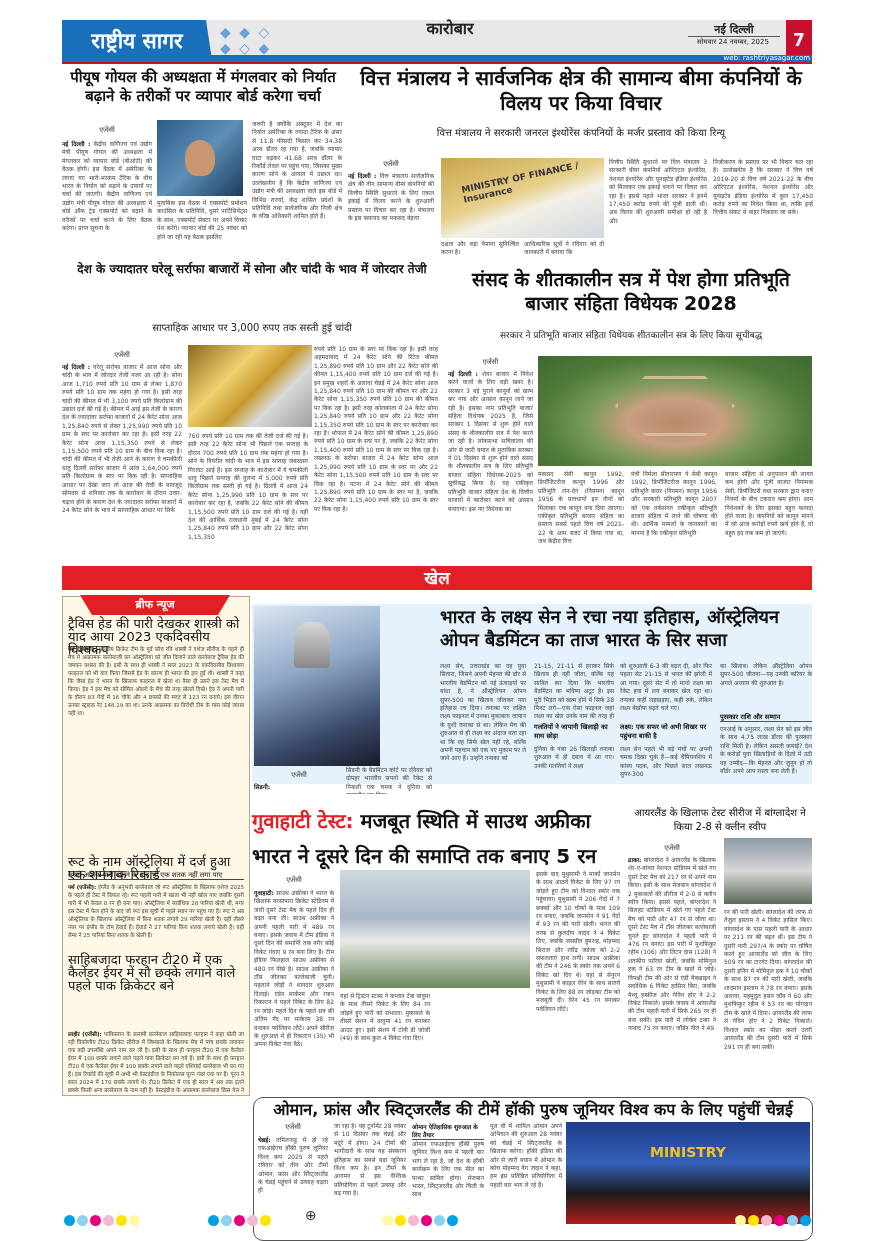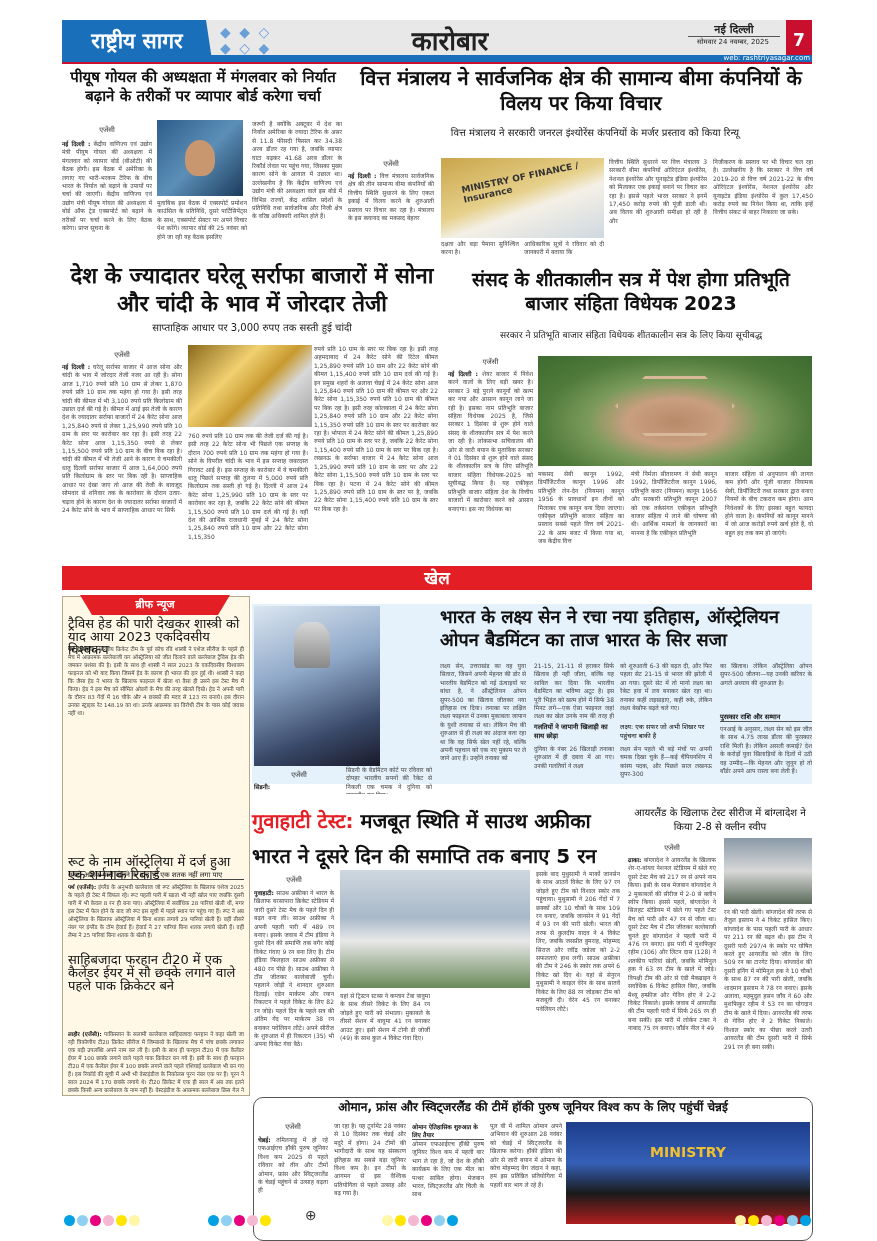--- a/index.html
+++ b/index.html
@@ -1,21 +1,21 @@
 <!DOCTYPE html>
 <html><head>
 <meta charset="utf-8">
 <style>
 *{box-sizing:border-box;margin:0;padding:0}
 body{width:877px;height:1241px;background:#fff;font-family:"DejaVu Sans",sans-serif;color:#222;position:relative;overflow:hidden}
 .abs{position:absolute}
 .mast{left:62px;top:20px;width:750px;height:44px;background:#e8e8e8}
 .mast-logo{left:62px;top:20px;width:150px;height:40px;background:#1a6fba;color:#fff;font-family:"DejaVu Serif",serif;font-weight:bold;font-size:21px;display:flex;align-items:center;justify-content:center;clip-path:polygon(0 0,96% 0,100% 100%,0 100%)}
 .mast-dots{left:220px;top:24px;width:60px;height:30px;font-size:14px;color:#6aa0d8;letter-spacing:2px}
-.mast-sec{left:380px;top:20px;width:140px;height:40px;font-family:"DejaVu Serif",serif;font-weight:bold;font-size:26px;display:flex;align-items:center;justify-content:center;color:#222}
+.mast-sec{left:380px;top:8px;width:140px;height:40px;font-family:"DejaVu Serif",serif;font-weight:bold;font-size:16px;display:flex;align-items:center;justify-content:center;color:#222}
 .mast-city{left:688px;top:21px;width:92px;text-align:center;font-size:11px;font-weight:bold;border-bottom:1px solid #555}
 .mast-date{left:680px;top:37px;width:106px;text-align:center;font-size:7px}
 .mast-num{left:786px;top:20px;width:26px;height:40px;background:#c8102e;color:#fff;font-weight:bold;font-size:17px;display:flex;align-items:center;justify-content:center}
 .mast-bar{left:62px;top:55px;width:750px;height:9px;background:#1a6fba;border-bottom:2px solid #c8102e}
 .mast-web{left:690px;top:54px;width:120px;font-size:7px;color:#fff;text-align:right}
 .h1{font-family:"DejaVu Sans",sans-serif;font-weight:bold;color:#111;line-height:1.25;text-align:center}
 .sub{text-align:center;color:#222}
 .agency{font-size:7px;text-align:center;color:#333}
 .body{font-size:6px;line-height:8.4px;color:#444;text-align:justify;overflow:hidden}
 .body b{color:#111}
@@ -42,40 +42,40 @@
 <div class="abs h1" style="left:62px;top:68px;width:282px;font-size:15px">पीयूष गोयल की अध्यक्षता में मंगलवार को निर्यात बढ़ाने के तरीकों पर व्यापार बोर्ड करेगा चर्चा</div>
 <div class="abs agency" style="left:62px;top:125px;width:90px">एजेंसी</div>
 <div class="abs body" style="left:62px;top:140px;width:90px;height:114px"><b>नई दिल्ली :</b> <span>केंद्रीय वाणिज्य एवं उद्योग मंत्री पीयूष गोयल की अध्यक्षता में मंगलवार को व्यापार बोर्ड (बीओटी) की बैठक होगी। इस बैठक में अमेरिका के लगाए गए भारी-भरकम टैरिफ के बीच भारत के निर्यात को बढ़ाने के उपायों पर चर्चा की जाएगी। केंद्रीय वाणिज्य एवं उद्योग मंत्री पीयूष गोयल की अध्यक्षता में बोर्ड ऑफ ट्रेड एक्सपोर्ट को बढ़ाने के तरीकों पर चर्चा करने के लिए बैठक करेगा। प्राप्त सूचना के</span></div>
 <div class="abs photo" style="left:157px;top:120px;width:86px;height:76px;background:linear-gradient(135deg,#2c5d8a,#5c8fb8 50%,#1b3c5c)">
   <div style="margin:20px auto 0;width:30px;height:36px;border-radius:50% 50% 40% 40%;background:#c89770"></div>
 </div>
 <div class="abs body" style="left:157px;top:199px;width:90px;height:55px">मुताबिक इस बैठक में एक्सपोर्ट प्रमोशन काउंसिल के प्रतिनिधि, दूसरे पार्टिसिपेंट्स के साथ, एक्सपोर्ट सेक्टर पर अपने विचार पेश करेंगे। व्यापार बोर्ड की 25 नवंबर को होने जा रही यह बैठक इसलिए</div>
 <div class="abs body" style="left:252px;top:120px;width:90px;height:134px">जरूरी है क्योंकि अक्टूबर में देश का निर्यात अमेरिका के ज्यादा टैरिफ के असर से 11.8 फीसदी फिसल कर 34.38 अरब डॉलर रह गया है, जबकि व्यापार घाटा बढ़कर 41.68 अरब डॉलर के रिकॉर्ड लेवल पर पहुंच गया, जिसका मुख्य कारण सोने के आयात में उछाल था। उल्लेखनीय है कि केंद्रीय वाणिज्य एवं उद्योग मंत्री की अध्यक्षता वाले इस बोर्ड में विभिन्न राज्यों, केंद्र शासित प्रदेशों के प्रतिनिधि तथा सार्वजनिक और निजी क्षेत्र के वरिष्ठ अधिकारी शामिल होते हैं।</div>
 
 <div class="abs h1" style="left:348px;top:66px;width:466px;font-size:20px">वित्त मंत्रालय ने सार्वजनिक क्षेत्र की सामान्य बीमा कंपनियों के विलय पर किया विचार</div>
-<div class="abs sub" style="left:362px;top:125px;width:466px;font-size:10px">वित्त मंत्रालय ने सरकारी जनरल इंश्योरेंस कंपनियों के मर्जर प्रस्ताव को किया रिन्यू</div>
+<div class="abs sub" style="left:348px;top:125px;width:466px;font-size:10px">वित्त मंत्रालय ने सरकारी जनरल इंश्योरेंस कंपनियों के मर्जर प्रस्ताव को किया रिन्यू</div>
 <div class="abs agency" style="left:348px;top:159px;width:86px">एजेंसी</div>
 <div class="abs body" style="left:348px;top:172px;width:86px;height:82px"><b>नई दिल्ली :</b> <span>वित्त मंत्रालय सार्वजनिक क्षेत्र की तीन सामान्य बीमा कंपनियों की वित्तीय स्थिति सुधारने के लिए एकल इकाई में विलय करने के शुरुआती प्रस्ताव पर विचार कर रहा है। मंत्रालय के इस कवायद का मकसद बेहतर</span></div>
 <div class="abs photo" style="left:441px;top:158px;width:163px;height:80px;background:linear-gradient(160deg,#c9a54a,#e6d08a 45%,#f4f0e6 60%,#cfd8e0)">
   <div style="margin:12px 0 0 20px;font-size:9px;font-weight:bold;color:#333;transform:rotate(-12deg)">MINISTRY OF FINANCE / Insurance</div>
 </div>
 <div class="abs body" style="left:441px;top:240px;width:78px;height:16px">दक्षता और बड़ा पैमाना सुनिश्चित करना है।</div>
 <div class="abs body" style="left:524px;top:240px;width:80px;height:16px">आधिकारिक सूत्रों ने रविवार को दी जानकारी में बताया कि</div>
 <div class="abs body" style="left:609px;top:158px;width:98px;height:98px">वित्तीय स्थिति सुधारने पर वित्त मंत्रालय 3 सरकारी बीमा कंपनियों ओरिएंटल इंश्योरेंस, नेशनल इंश्योरेंस और यूनाइटेड इंडिया इंश्योरेंस को मिलाकर एक इकाई बनाने पर विचार कर रहा है। इससे पहले भारत सरकार ने इनमें 17,450 करोड़ रुपये की पूंजी डाली थी। अब विलय की शुरुआती समीक्षा हो रही है और</div>
 <div class="abs body" style="left:713px;top:158px;width:100px;height:98px">निजीकरण के प्रस्ताव पर भी विचार चल रहा है। उल्लेखनीय है कि सरकार ने वित्त वर्ष 2019-20 से वित्त वर्ष 2021-22 के बीच ओरिएंटल इंश्योरेंस, नेशनल इंश्योरेंस और यूनाइटेड इंडिया इंश्योरेंस में कुल 17,450 करोड़ रुपये का निवेश किया था, ताकि इन्हें वित्तीय संकट से बाहर निकाला जा सके।</div>
 
-<div class="abs h1" style="left:62px;top:262px;width:380px;font-size:22px">देश के ज्यादातर घरेलू सर्राफा बाजारों में सोना और चांदी के भाव में जोरदार तेजी</div>
+<div class="abs h1" style="left:62px;top:262px;width:380px;font-size:12px">देश के ज्यादातर घरेलू सर्राफा बाजारों में सोना और चांदी के भाव में जोरदार तेजी</div>
 <div class="abs sub" style="left:62px;top:320px;width:380px;font-size:10px">साप्ताहिक आधार पर 3,000 रुपए तक सस्ती हुई चांदी</div>
 <div class="abs agency" style="left:62px;top:350px;width:120px">एजेंसी</div>
 <div class="abs body" style="left:62px;top:363px;width:120px;height:192px"><b>नई दिल्ली :</b> <span>घरेलू सर्राफा बाजार में आज सोना और चांदी के भाव में जोरदार तेजी नजर आ रही है। सोना आज 1,710 रुपये प्रति 10 ग्राम से लेकर 1,870 रुपये प्रति 10 ग्राम तक महंगा हो गया है। इसी तरह चांदी की कीमत में भी 3,100 रुपये प्रति किलोग्राम की उछाल दर्ज की गई है। कीमत में आई इस तेजी के कारण देश के ज्यादातर सर्राफा बाजारों में 24 कैरेट सोना आज 1,25,840 रुपये से लेकर 1,25,990 रुपये प्रति 10 ग्राम के स्तर पर कारोबार कर रहा है। इसी तरह 22 कैरेट सोना आज 1,15,350 रुपये से लेकर 1,15,500 रुपये प्रति 10 ग्राम के बीच बिक रहा है। चांदी की कीमत में भी तेजी आने के कारण ये चमकीली धातु दिल्ली सर्राफा बाजार में आज 1,64,000 रुपये प्रति किलोग्राम के स्तर पर बिक रही है। साप्ताहिक आधार पर देखा जाए तो आज की तेजी के बावजूद सोमवार से शनिवार तक के कारोबार के दौरान उतार-चढ़ाव होने के कारण देश के ज्यादातर सर्राफा बाजारों में 24 कैरेट सोने के भाव में साप्ताहिक आधार पर सिर्फ</span></div>
 <div class="abs photo" style="left:188px;top:345px;width:124px;height:82px;background:linear-gradient(135deg,#8a6a1c,#f0d070 35%,#c89a30 55%,#d8d8d8 70%,#a0a0a0)"></div>
 <div class="abs body" style="left:188px;top:432px;width:120px;height:123px">760 रुपये प्रति 10 ग्राम तक की तेजी दर्ज की गई है। इसी तरह 22 कैरेट सोना भी पिछले एक सप्ताह के दौरान 700 रुपये प्रति 10 ग्राम तक महंगा हो गया है। सोने के विपरीत चांदी के भाव में इस सप्ताह जबरदस्त गिरावट आई है। इस सप्ताह के कारोबार में ये चमकीली धातु पिछले सप्ताह की तुलना में 5,000 रुपये प्रति किलोग्राम तक सस्ती हो गई है। दिल्ली में आज 24 कैरेट सोना 1,25,990 प्रति 10 ग्राम के स्तर पर कारोबार कर रहा है, जबकि 22 कैरेट सोने की कीमत 1,15,500 रुपये प्रति 10 ग्राम दर्ज की गई है। वहीं देश की आर्थिक राजधानी मुंबई में 24 कैरेट सोना 1,25,840 रुपये प्रति 10 ग्राम और 22 कैरेट सोना 1,15,350</div>
 <div class="abs body" style="left:314px;top:345px;width:124px;height:210px">रुपये प्रति 10 ग्राम के स्तर पर बिक रहा है। इसी तरह अहमदाबाद में 24 कैरेट सोने की रिटेल कीमत 1,25,890 रुपये प्रति 10 ग्राम और 22 कैरेट सोने की कीमत 1,15,400 रुपये प्रति 10 ग्राम दर्ज की गई है। इन प्रमुख शहरों के अलावा चेन्नई में 24 कैरेट सोना आज 1,25,840 रुपये प्रति 10 ग्राम की कीमत पर और 22 कैरेट सोना 1,15,350 रुपये प्रति 10 ग्राम की कीमत पर बिक रहा है। इसी तरह कोलकाता में 24 कैरेट सोना 1,25,840 रुपये प्रति 10 ग्राम और 22 कैरेट सोना 1,15,350 रुपये प्रति 10 ग्राम के स्तर पर कारोबार कर रहा है। भोपाल में 24 कैरेट सोने की कीमत 1,25,890 रुपये प्रति 10 ग्राम के स्तर पर है, जबकि 22 कैरेट सोना 1,15,400 रुपये प्रति 10 ग्राम के स्तर पर बिक रहा है। लखनऊ के सर्राफा बाजार में 24 कैरेट सोना आज 1,25,990 रुपये प्रति 10 ग्राम के स्तर पर और 22 कैरेट सोना 1,15,500 रुपये प्रति 10 ग्राम के स्तर पर बिक रहा है। पटना में 24 कैरेट सोने की कीमत 1,25,890 रुपये प्रति 10 ग्राम के स्तर पर है, जबकि 22 कैरेट सोना 1,15,400 रुपये प्रति 10 ग्राम के स्तर पर बिक रहा है।</div>
 
-<div class="abs h1" style="left:448px;top:268px;width:366px;font-size:19px">संसद के शीतकालीन सत्र में पेश होगा प्रतिभूति बाजार संहिता विधेयक 2023</div>
+<div class="abs h1" style="left:448px;top:268px;width:366px;font-size:19px">संसद के शीतकालीन सत्र में पेश होगा प्रतिभूति बाजार संहिता विधेयक 2028</div>
 <div class="abs sub" style="left:448px;top:328px;width:366px;font-size:9px">सरकार ने प्रतिभूति बाजार संहिता विधेयक शीतकालीन सत्र के लिए किया सूचीबद्ध</div>
 <div class="abs agency" style="left:448px;top:357px;width:85px">एजेंसी</div>
 <div class="abs body" style="left:448px;top:370px;width:85px;height:187px"><b>नई दिल्ली :</b> <span>शेयर बाजार में निवेश करने वालों के लिए बड़ी खबर है। सरकार 3 बड़े पुराने कानूनों को खत्म कर नया और आसान कानून लाने जा रही है। इसका नाम प्रतिभूति बाजार संहिता विधेयक 2025 है, जिसे सरकार 1 दिसंबर से शुरू होने वाले संसद के शीतकालीन सत्र में पेश करने जा रही है। लोकसभा सचिवालय की ओर से जारी बयान के मुताबिक सरकार ने 01 दिसंबर से शुरू होने वाले संसद के शीतकालीन सत्र के लिए प्रतिभूति बाजार संहिता विधेयक-2025 को सूचीबद्ध किया है। यह एकीकृत प्रतिभूति बाजार संहिता देश के वित्तीय बाजारों में कारोबार करने को आसान बनाएगा। इस नए विधेयक का</span></div>
 <div class="abs photo" style="left:538px;top:356px;width:274px;height:110px;background:radial-gradient(ellipse at 50% 60%,#b88a6a 0%,#c89f80 25%,#7a9a5a 45%,#4f7a3a 70%,#3d6a30 100%)">
   <div style="margin:20px auto 0;width:120px;height:60px;border:3px solid #d8b898;clip-path:polygon(25% 0,75% 0,100% 50%,75% 100%,25% 100%,0 50%)"></div>
 </div>
 <div class="abs body" style="left:538px;top:470px;width:86px;height:87px">मकसद सेबी कानून 1992, डिपॉजिटरीज कानून 1996 और प्रतिभूति लेन-देन (नियमन) कानून 1956 के प्रावधानों इन तीनों को मिलाकर एक कानून बना दिया जाएगा। एकीकृत प्रतिभूति बाजार संहिता का प्रस्ताव सबसे पहले वित्त वर्ष 2021-22 के आम बजट में किया गया था, जब केंद्रीय वित्त</div>
 <div class="abs body" style="left:631px;top:470px;width:86px;height:87px">मंत्री निर्मला सीतारमण ने सेबी कानून 1992, डिपॉजिटरीज कानून 1996, प्रतिभूति करार (नियमन) कानून 1956 और सरकारी प्रतिभूति कानून 2007 को एक तर्कसंगत एकीकृत प्रतिभूति बाजार संहिता में लाने की घोषणा की थी। आर्थिक मामलों के जानकारों का मानना है कि एकीकृत प्रतिभूति</div>
 <div class="abs body" style="left:725px;top:470px;width:88px;height:87px">बाजार संहिता से अनुपालन की लागत कम होगी और पूंजी बाजार नियामक सेबी, डिपॉजिटरी तथा सरकार द्वारा बनाए नियमों के बीच टकराव कम होगा। आम निवेशकों के लिए इसका बहुत फायदा होने वाला है। कंपनियों को कानून मानने में जो आज करोड़ों रुपये खर्च होते हैं, वो बहुत हद तक कम हो जाएंगे।</div>
 
@@ -97,42 +97,42 @@
 </div>
 <div class="abs agency" style="left:254px;top:770px;width:90px">एजेंसी</div>
 <div class="abs body" style="left:254px;top:783px;width:120px;height:10px"><b>सिडनी:</b></div>
 <div class="abs body" style="left:346px;top:766px;width:86px;height:28px">सिडनी के बैडमिंटन कोर्ट पर रविवार को दोपहर भारतीय सपनों की रैकेट से निकली एक चमक ने दुनिया को चकाचौंध कर दिया।</div>
 <div class="abs h1" style="left:440px;top:606px;width:372px;font-size:18px;text-align:left">भारत के लक्ष्य सेन ने रचा नया इतिहास, ऑस्ट्रेलियन ओपन बैडमिंटन का ताज भारत के सिर सजा</div>
 <div class="abs body" style="left:440px;top:662px;width:86px;height:130px">लक्ष्य सेन, उत्तराखंड का वह युवा सितारा, जिसने अपनी मेहनत की डोर से भारतीय बैडमिंटन को नई ऊंचाइयों पर बांधा है, ने ऑस्ट्रेलियन ओपन सुपर-500 का खिताब जीतकर नया इतिहास रच दिया। तनाका पर लक्षित लक्ष्य फाइनल में उनका मुकाबला जापान के युशी तनाका से था। लेकिन मैच की शुरुआत से ही लक्ष्य का अंदाज बता रहा था कि वह सिर्फ खेल नहीं रहे, बल्कि अपनी पहचान को एक नए मुकाम पर ले जाने आए हैं। उन्होंने तनाका को</div>
 <div class="abs body" style="left:534px;top:662px;width:80px;height:60px">21-15, 21-11 से हराकर सिर्फ खिताब ही नहीं जीता, बल्कि यह साबित कर दिया कि भारतीय बैडमिंटन का भविष्य अटूट है। इस पूरी भिड़ंत को खत्म होने में सिर्फ 38 मिनट लगे—एक ऐसा फाइनल जहां लक्ष्य का खेल उनके नाम की तरह ही लक्षबद्ध दिखा।</div>
 <div class="abs" style="left:534px;top:722px;width:80px;font-size:6.5px;font-weight:bold;color:#111">गलतियों ने जापानी खिलाड़ी का साथ छोड़ा</div>
 <div class="abs body" style="left:534px;top:745px;width:80px;height:48px">दुनिया के नंबर 26 खिलाड़ी तनाका शुरुआत में ही दबाव में आ गए। उनकी गलतियों ने लक्ष्य</div>
 <div class="abs body" style="left:620px;top:662px;width:92px;height:58px">को शुरुआती 6-3 की बढ़त दी, और फिर पहला सेट 21-15 से भारत की झोली में आ गया। दूसरे सेट में तो मानो लक्ष्य का रैकेट हवा में लय बनाकर खेल रहा था। तनाका कहीं लड़खड़ाए, कहीं रुके, लेकिन लक्ष्य बेखौफ बढ़ते चले गए।</div>
-<div class="abs" style="left:620px;top:722px;width:92px;font-size:6.5px;font-weight:normal;color:#111">लक्ष्य: एक सफर जो अभी शिखर पर पहुंचना बाकी है</div>
+<div class="abs" style="left:620px;top:722px;width:92px;font-size:6.5px;font-weight:bold;color:#111">लक्ष्य: एक सफर जो अभी शिखर पर पहुंचना बाकी है</div>
 <div class="abs body" style="left:620px;top:745px;width:92px;height:48px">लक्ष्य सेन पहले भी बड़े मंचों पर अपनी चमक दिखा चुके हैं—कई चैंपियनशिप में कांस्य पदक, और पिछले साल लखनऊ सुपर-300</div>
 <div class="abs body" style="left:720px;top:662px;width:92px;height:50px">का खिताब। लेकिन ऑस्ट्रेलिया ओपन सुपर-500 जीतना—यह उनकी करियर के अगले अध्याय की शुरुआत है।</div>
 <div class="abs" style="left:720px;top:712px;width:92px;font-size:6.5px;font-weight:bold;color:#111;border-bottom:1px solid #555">पुरस्कार राशि और सम्मान</div>
 <div class="abs body" style="left:720px;top:725px;width:92px;height:68px">एनआई के अनुसार, लक्ष्य सेन को इस जीत के साथ 4.75 लाख डॉलर की पुरस्कार राशि मिली है। लेकिन असली कमाई? देश के करोड़ों युवा खिलाड़ियों के दिलों में उठी वह उम्मीद—कि मेहनत और जुनून हो तो बॉर्डर अपने आप रास्ता बना लेती हैं।</div>
 
 <div class="abs" style="left:252px;top:804px;width:370px;font-weight:bold;font-size:20px;line-height:35px;color:#111"><span style="color:#e31e24">गुवाहाटी टेस्ट:</span> <span>मजबूत स्थिति में साउथ अफ्रीका भारत ने दूसरे दिन की समाप्ति तक बनाए 5 रन</span></div>
 <div class="abs agency" style="left:254px;top:875px;width:80px">एजेंसी</div>
 <div class="abs body" style="left:254px;top:889px;width:80px;height:200px"><b>गुवाहाटी:</b> <span>साउथ अफ्रीका ने भारत के खिलाफ बरसापारा क्रिकेट स्टेडियम में जारी दूसरे टेस्ट मैच के पहले दिन ही बढ़त बना ली। साउथ अफ्रीका ने अपनी पहली पारी में 489 रन बनाए। इसके जवाब में टीम इंडिया ने दूसरे दिन की समाप्ति तक बगैर कोई विकेट गंवाए 9 रन बना लिए हैं। टीम इंडिया फिलहाल साउथ अफ्रीका से 480 रन पीछे है। साउथ अफ्रीका ने टॉस जीतकर बल्लेबाजी चुनी। पहलाने जोड़ी ने शानदार शुरुआत दिलाई। एडेन मार्करम और रयान रिकल्टन ने पहले विकेट के लिए 82 रन जोड़े। पहले दिन के पहले सत्र की अंतिम गेंद पर मार्करम 38 रन बनाकर पवेलियन लौटे। अपने सीरीज के शुरुआत में ही रिकल्टन (35) भी अपना विकेट गंवा बैठे।</span></div>
 <div class="abs photo" style="left:340px;top:870px;width:190px;height:118px;background:linear-gradient(180deg,#cfd8e0,#a8b8c8 40%,#e8e8e8 60%,#6a8a5a)"></div>
 <div class="abs body" style="left:340px;top:992px;width:90px;height:98px">यहां से ट्रिस्टन स्टब्स ने कप्तान टेंबा बावुमा के साथ तीसरे विकेट के लिए 84 रन जोड़ते हुए पारी को संभाला। मुकाबले के तीसरे सेशन में बावुमा 41 रन बनाकर आउट हुए। इसी सेशन में टोनी डी जोर्जी (49) के साथ कुल 4 विकेट गंवा दिए।</div>
 <div class="abs body" style="left:436px;top:992px;width:94px;height:98px"></div>
 <div class="abs body" style="left:536px;top:870px;width:84px;height:220px">इसके बाद मुथुसामी ने मार्को जानसेन के साथ आठवें विकेट के लिए 97 रन जोड़ते हुए टीम को विशाल स्कोर तक पहुंचाया। मुथुसामी ने 206 गेंदों में 7 छक्कों और 10 चौकों के साथ 109 रन बनाए, जबकि जानसेन ने 91 गेंदों में 93 रन की पारी खेली। भारत की तरफ से कुलदीप यादव ने 4 विकेट लिए, जबकि जसप्रीत बुमराह, मोहम्मद सिराज और रवींद्र जडेजा को 2-2 सफलताएं हाथ लगीं। साउथ अफ्रीका की टीम ने 246 के स्कोर तक अपने 6 विकेट खो दिए थे। यहां से सेनुरन मुथुसामी ने काइल वेरेन के साथ सातवें विकेट के लिए 88 रन जोड़कर टीम को मजबूती दी। वेरेन 45 रन बनाकर पवेलियन लौटे।</div>
 
 <div class="abs" style="left:628px;top:806px;width:184px;font-size:10px;line-height:14px;color:#111;text-align:center">आयरलैंड के खिलाफ टेस्ट सीरीज में बांग्लादेश ने किया 2-8 से क्लीन स्वीप</div>
 <div class="abs agency" style="left:628px;top:843px;width:88px">एजेंसी</div>
 <div class="abs body" style="left:628px;top:856px;width:88px;height:232px"><b>ढाका:</b> <span>बांग्लादेश ने आयरलैंड के खिलाफ शेर-ए-बांग्ला नेशनल स्टेडियम में खेले गए दूसरे टेस्ट मैच को 217 रन से अपने नाम किया। इसी के साथ मेजबान बांग्लादेश ने 2 मुकाबलों की सीरीज में 2-0 से क्लीन स्वीप किया। इससे पहले, बांग्लादेश ने सिलहट स्टेडियम में खेले गए पहले टेस्ट मैच को पारी और 47 रन से जीता था। दूसरे टेस्ट मैच में टॉस जीतकर बल्लेबाजी चुनते हुए बांग्लादेश ने पहली पारी में 476 रन बनाए। इस पारी में मुशफिकुर रहीम (106) और लिटन दास (128) ने शतकीय पारियां खेलीं, जबकि मोमिनुल हक ने 63 रन टीम के खाते में जोड़े। विपक्षी टीम की ओर से एंडी मैकब्राइन ने सर्वाधिक 6 विकेट हासिल किए, जबकि मैथ्यू हम्फ्रीज और गेविन होए ने 2-2 विकेट निकाले। इसके जवाब में आयरलैंड की टीम पहली पारी में सिर्फ 265 रन ही बना सकी। इस पारी में लोर्कन टकर ने नाबाद 75 रन बनाए। जॉर्डन नील ने 49</span></div>
 <div class="abs photo" style="left:724px;top:838px;width:88px;height:66px;background:linear-gradient(180deg,#8a9aa8,#d8d8d8 50%,#5a6a5a)"></div>
 <div class="abs body" style="left:724px;top:908px;width:88px;height:180px">रन की पारी खेली। बांग्लादेश की तरफ से तैजुल इस्लाम ने 4 विकेट हासिल किए। बांग्लादेश के पास पहली पारी के आधार पर 211 रन की बढ़त थी। इस टीम ने दूसरी पारी 297/4 के स्कोर पर घोषित करते हुए आयरलैंड को जीत के लिए 509 रन का टारगेट दिया। बांग्लादेश की दूसरी इनिंग में मोमिनुल हक ने 10 चौकों के साथ 87 रन की पारी खेली, जबकि शादमान इस्लाम ने 78 रन बनाए। इसके अलावा, महमुदुल हसन जॉय ने 60 और मुशफिकुर रहीम ने 53 रन का योगदान टीम के खाते में दिया। आयरलैंड की तरफ से गेविन होए ने 2 विकेट निकाले। विशाल स्कोर का पीछा करते उतरी आयरलैंड की टीम दूसरी पारी में सिर्फ 291 रन ही बना सकी।</div>
 
 <div class="abs" style="left:253px;top:1097px;width:560px;height:144px;border:1px solid #555;border-radius:10px"></div>
-<div class="abs h1" style="left:255px;top:1100px;width:556px;font-size:12px">ओमान, फ्रांस और स्विट्जरलैंड की टीमें हॉकी पुरुष जूनियर विश्व कप के लिए पहुंचीं चेन्नई</div>
+<div class="abs h1" style="left:255px;top:1100px;width:556px;font-size:16px">ओमान, फ्रांस और स्विट्जरलैंड की टीमें हॉकी पुरुष जूनियर विश्व कप के लिए पहुंचीं चेन्नई</div>
 <div class="abs agency" style="left:258px;top:1122px;width:70px">एजेंसी</div>
 <div class="abs body" style="left:258px;top:1136px;width:70px;height:90px"><b>चेन्नई:</b> <span>तमिलनाडु में हो रहे एफआईएच हॉकी पुरुष जूनियर विश्व कप 2025 से पहले रविवार को तीन और टीमों ओमान, फ्रांस और स्विट्जरलैंड के चेन्नई पहुंचने से उत्साह बढ़ता ही</span></div>
 <div class="abs body" style="left:334px;top:1122px;width:72px;height:104px">जा रहा है। यह टूर्नामेंट 28 नवंबर से 10 दिसंबर तक चेन्नई और मदुरै में होगा। 24 टीमों की भागीदारी के साथ यह संस्करण इतिहास का सबसे बड़ा जूनियर विश्व कप है। इन टीमों के आगमन से इस वैश्विक प्रतियोगिता से पहले उत्साह और बढ़ गया है।</div>
 <div class="abs" style="left:412px;top:1123px;width:72px;font-size:6px;font-weight:bold;color:#111;border-bottom:1px solid #555">ओमान ऐतिहासिक शुरुआत के लिए तैयार</div>
 <div class="abs body" style="left:412px;top:1140px;width:72px;height:86px">ओमान एफआईएच हॉकी पुरुष जूनियर विश्व कप में पहली बार भाग ले रहा है, जो देश के हॉकी कार्यक्रम के लिए एक मील का पत्थर साबित होगा। मेजबान भारत, स्विट्जरलैंड और चिली के साथ</div>
 <div class="abs body" style="left:490px;top:1122px;width:72px;height:104px">पूल बी में शामिल ओमान अपने अभियान की शुरुआत 28 नवंबर को चेन्नई में स्विट्जरलैंड के खिलाफ करेगा। हॉकी इंडिया की ओर से जारी बयान में ओमान के कोच मोहम्मद बैग जंदान ने कहा, हम इस प्रतिष्ठित प्रतियोगिता में पहली बार भाग ले रहे हैं।</div>
 <div class="abs photo" style="left:566px;top:1122px;width:244px;height:102px;background:linear-gradient(180deg,#1d3d8a,#3560b8 40%,#1a1a1a 70%,#b01e1e)">
   <div style="margin-top:22px;text-align:center;color:#f0c030;font-weight:bold;font-size:14px">MINISTRY</div>
 </div>
 

